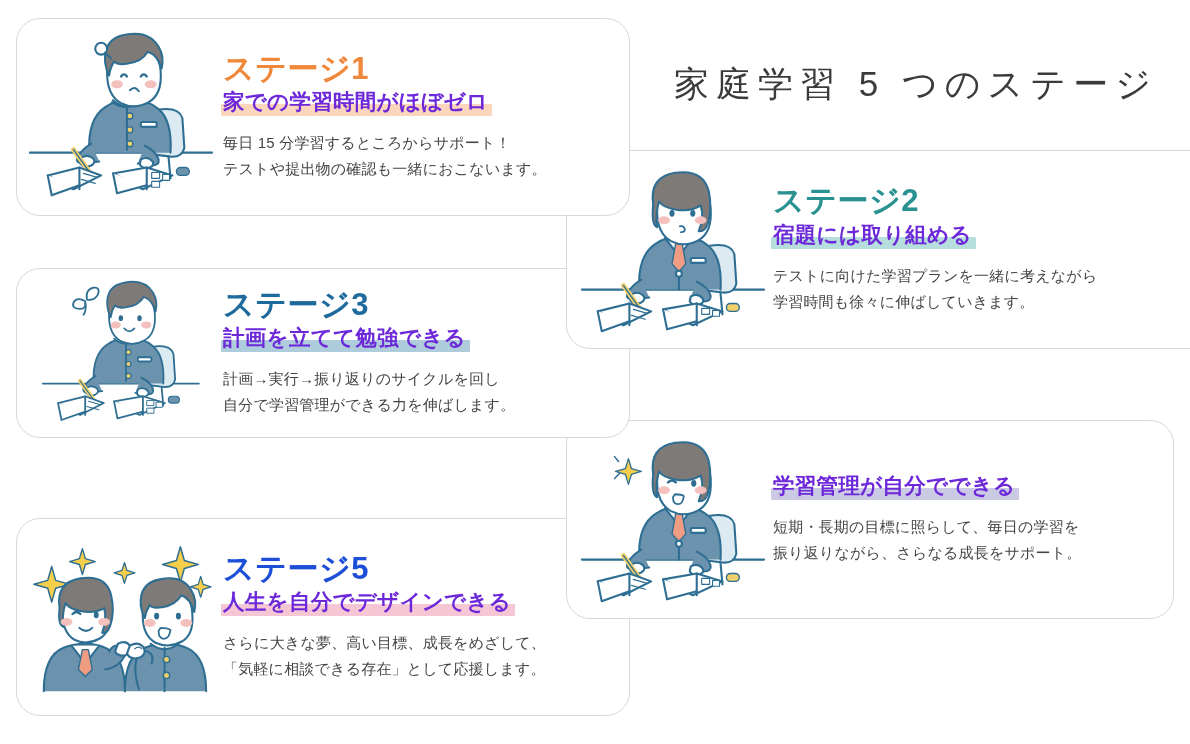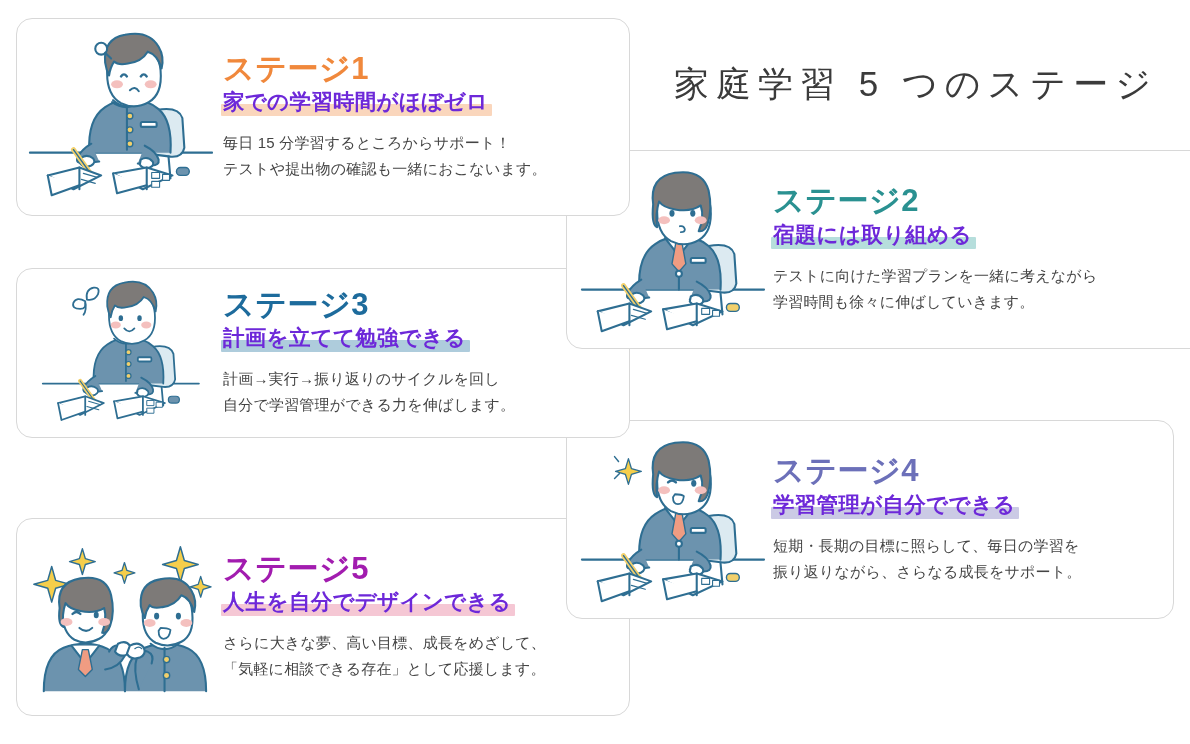--- a/index.html
+++ b/index.html
@@ -20,21 +20,21 @@
     position: absolute;
     left: 0; top: 0;
     width: 1190px;
     height: 744px;
   }
 
   .card {
     position: absolute;
     background: #ffffff;
     border: 1px solid #d8d8d8;
-    border-radius: 16px;
+    border-radius: 24px;
     box-sizing: border-box;
   }
 
   
   .card-1 { left: 16px;  top: 18px;  width: 614px; height: 198px; z-index: 6; }
   .card-2 { left: 566px; top: 150px; width: 692px; height: 199px; z-index: 5; }
   .card-3 { left: 16px;  top: 268px; width: 614px; height: 170px; z-index: 4; }
   .card-4 { left: 566px; top: 420px; width: 608px; height: 199px; z-index: 3; }
   .card-5 { left: 16px;  top: 518px; width: 614px; height: 198px; z-index: 2; }
 
@@ -359,21 +359,20 @@
             <path d="M96 160 l34 -6 l26 8 l-30 14z" fill="#ffffff"></path>
             <path d="M96 160 l4 20 l30 -8" fill="#ffffff"></path>
             <path d="M130 154 l0 22"></path>
             <rect x="135" y="159" width="8" height="6" fill="#ffffff" stroke-width="1.1"></rect>
             <rect x="146" y="161" width="7" height="6" fill="#ffffff" stroke-width="1.1"></rect>
             <rect x="160" y="154" width="13" height="8" rx="4" fill="#F2D06B" stroke="#2E6E92" stroke-width="1.4"></rect>
           </g>
         </svg>
       </div>
       <div class="txt">
-        <div class="stage-label" style="color:#6C70B9">ステージ4</div>
         <div class="subtitle-wrap">
           <span class="subtitle-hl" style="background:#CBCAE5"></span>
           <span class="subtitle">学習管理が自分でできる</span>
         </div>
         <div class="desc">短期・長期の目標に照らして、毎日の学習を
 振り返りながら、さらなる成長をサポート。</div>
       </div>
     </div>
   </div>
 
@@ -416,21 +415,21 @@
             <ellipse cx="133" cy="105" rx="6" ry="4" fill="#F4C0BE" stroke="none"></ellipse>
             <ellipse cx="170" cy="105" rx="6" ry="4" fill="#F4C0BE" stroke="none"></ellipse>
 
             <path d="M122 172 q-6 -20 -2 -32 q3 -9 11 -6 q7 3 4 12" fill="#6C93AE"></path>
             <path d="M113 128 q9 -5 14 2 q3 7 -4 10 q-9 3 -13 -4z" fill="#ffffff"></path>
             <path d="M118 131 q4 -3 7 0" stroke-width="1.3"></path>
           </g>
         </svg>
       </div>
       <div class="txt">
-        <div class="stage-label" style="color:#a21caf">ステージ5</div>
+        <div class="stage-label" style="color:#1d4ed8">ステージ5</div>
         <div class="subtitle-wrap">
           <span class="subtitle-hl" style="background:#F5C7D4"></span>
           <span class="subtitle">人生を自分でデザインできる</span>
         </div>
         <div class="desc">さらに大きな夢、高い目標、成長をめざして、
 「気軽に相談できる存在」として応援します。</div>
       </div>
     </div>
   </div>
 

